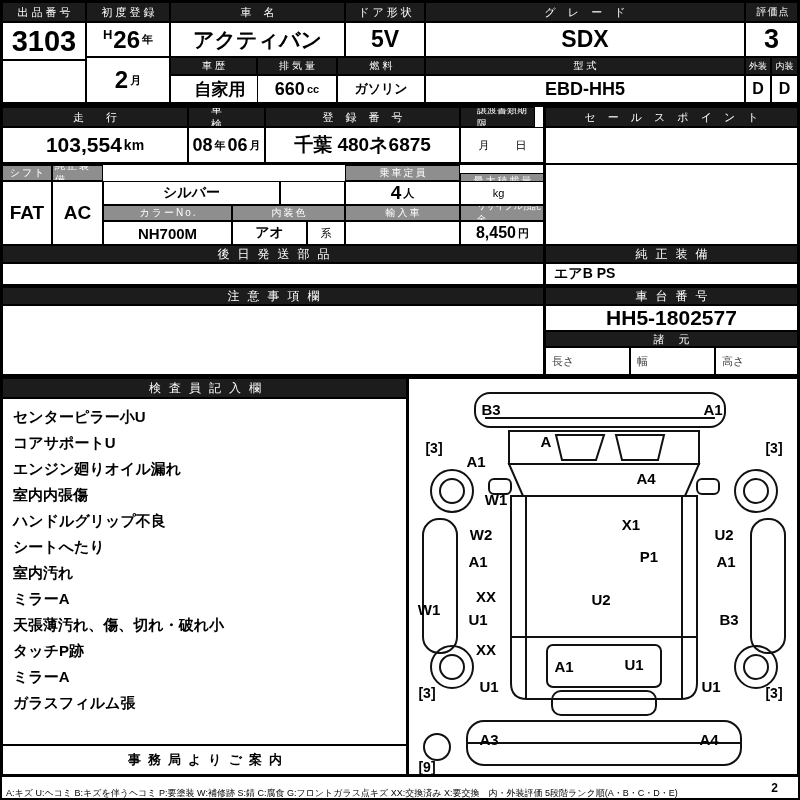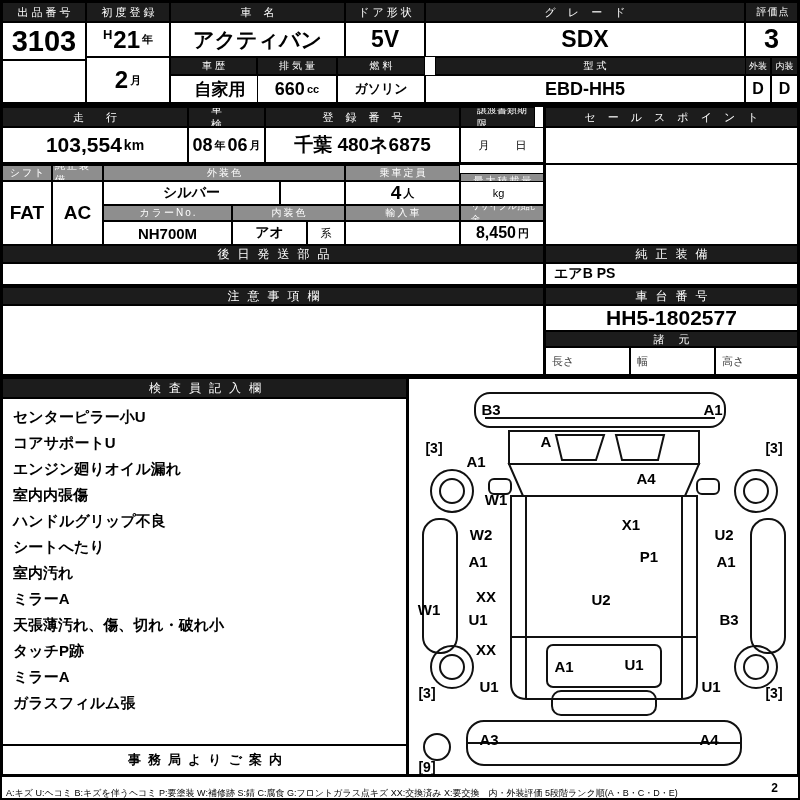--- a/index.html
+++ b/index.html
@@ -27,21 +27,21 @@
 
 <div class="sheet">
 
   <div class="cell hdr" style="left:2px;top:2px;width:84px;height:20px">出品番号</div>
   <div class="cell val" style="left:2px;top:22px;width:84px;height:38px;font-size:29px">3103</div>
   <div class="cell" style="left:2px;top:60px;width:84px;height:43px"></div>
 
   <div class="cell hdr" style="left:86px;top:2px;width:84px;height:20px">初度登録</div>
   <div class="cell" style="left:86px;top:22px;width:84px;height:35px">
     <span class="era">H</span>
-    <span class="val" style="font-size:24px">21</span>
+    <span class="val" style="font-size:24px">26</span>
     <span class="unit">年</span>
   </div>
   <div class="cell" style="left:86px;top:57px;width:84px;height:46px">
     <span class="val" style="font-size:24px">2</span>
     <span class="unit">月</span>
   </div>
 
   <div class="cell hdr sp1" style="left:170px;top:2px;width:175px;height:20px">車名</div>
   <div class="cell val" style="left:170px;top:22px;width:175px;height:35px;font-size:21px">アクティバン</div>
 
@@ -59,21 +59,21 @@
 
   <div class="cell hdr" style="left:257px;top:57px;width:80px;height:18px;font-size:10px">排気量</div>
   <div class="cell" style="left:257px;top:75px;width:80px;height:28px">
     <span class="val" style="font-size:18px">660</span>
     <span class="unit">cc</span>
   </div>
 
   <div class="cell hdr" style="left:337px;top:57px;width:88px;height:18px;font-size:10px">燃料</div>
   <div class="cell val" style="left:337px;top:75px;width:88px;height:28px;font-size:13px">ガソリン</div>
 
-  <div class="cell hdr" style="left:435px;top:57px;width:320px;height:18px;font-size:10px">型式</div>
+  <div class="cell hdr" style="left:425px;top:57px;width:320px;height:18px;font-size:10px">型式</div>
   <div class="cell val" style="left:425px;top:75px;width:320px;height:28px;font-size:18px">EBD-HH5</div>
 
   <div class="cell hdr" style="left:745px;top:57px;width:26px;height:18px;font-size:9px;letter-spacing:0;padding-left:0">外装</div>
   <div class="cell hdr" style="left:771px;top:57px;width:27px;height:18px;font-size:9px;letter-spacing:0;padding-left:0">内装</div>
   <div class="cell val" style="left:745px;top:75px;width:26px;height:28px;font-size:16px">D</div>
   <div class="cell val" style="left:771px;top:75px;width:27px;height:28px;font-size:16px">D</div>
 
   <div class="cell hdr sp2" style="left:2px;top:107px;width:186px;height:20px">走行</div>
   <div class="cell" style="left:2px;top:127px;width:186px;height:36px">
     <span class="val" style="font-size:21px">103,554</span>
@@ -99,21 +99,20 @@
 
   <div class="cell hdr sp1" style="left:545px;top:107px;width:253px;height:20px">セールスポイント</div>
   <div class="cell" style="left:545px;top:127px;width:253px;height:118px"></div>
 
   <div class="cell ghdr" style="left:2px;top:165px;width:50px;height:16px">シフト</div>
   <div class="cell val" style="left:2px;top:181px;width:50px;height:64px;font-size:19px">FAT</div>
 
   <div class="cell ghdr" style="left:52px;top:165px;width:51px;height:16px">純正装備</div>
   <div class="cell val" style="left:52px;top:181px;width:51px;height:64px;font-size:19px">AC</div>
 
-  <div class="cell ghdr" style="left:103px;top:165px;width:242px;height:16px">外装色</div>
   <div class="cell val" style="left:103px;top:181px;width:177px;height:24px;font-size:14px">シルバー</div>
   <div class="cell" style="left:280px;top:181px;width:65px;height:24px"></div>
 
   <div class="cell ghdr" style="left:345px;top:165px;width:115px;height:16px">乗車定員</div>
   <div class="cell" style="left:345px;top:181px;width:115px;height:24px">
     <span class="val" style="font-size:19px">4</span>
     <span class="unit">人</span>
   </div>
 
   <div class="cell ghdr" style="left:460px;top:173px;width:85px;height:16px">最大積載量</div>
@@ -124,21 +123,21 @@
   <div class="cell ghdr" style="left:103px;top:205px;width:129px;height:16px">カラーNo.</div>
   <div class="cell val" style="left:103px;top:221px;width:129px;height:24px;font-size:15px">NH700M</div>
 
   <div class="cell ghdr" style="left:232px;top:205px;width:113px;height:16px">内装色</div>
   <div class="cell val" style="left:232px;top:221px;width:75px;height:24px;font-size:14px">アオ</div>
   <div class="cell" style="left:307px;top:221px;width:38px;height:24px;font-size:11px">系</div>
 
   <div class="cell ghdr" style="left:345px;top:205px;width:115px;height:16px">輸入車</div>
   <div class="cell" style="left:345px;top:221px;width:115px;height:24px"></div>
 
-  <div class="cell ghdr" style="left:460px;top:205px;width:85px;height:16px;font-size:9px;letter-spacing:0;padding-left:10px">リサイクル預託金</div>
+  <div class="cell ghdr" style="left:460px;top:205px;width:85px;height:16px;font-size:9px;letter-spacing:0;padding-left:16px">リサイクル預託金</div>
   <div class="cell" style="left:460px;top:221px;width:85px;height:24px">
     <span class="val" style="font-size:16px">8,450</span>
     <span class="unit">円</span>
   </div>
 
   <div class="cell band" style="left:2px;top:245px;width:543px;height:18px">後日発送部品</div>
   <div class="cell" style="left:2px;top:263px;width:543px;height:22px"></div>
 
   <div class="cell band" style="left:545px;top:245px;width:253px;height:18px">純正装備</div>
   <div class="cell val" style="left:545px;top:263px;width:253px;height:22px;font-size:14px;justify-content:flex-start;padding-left:8px">エアB PS</div>

